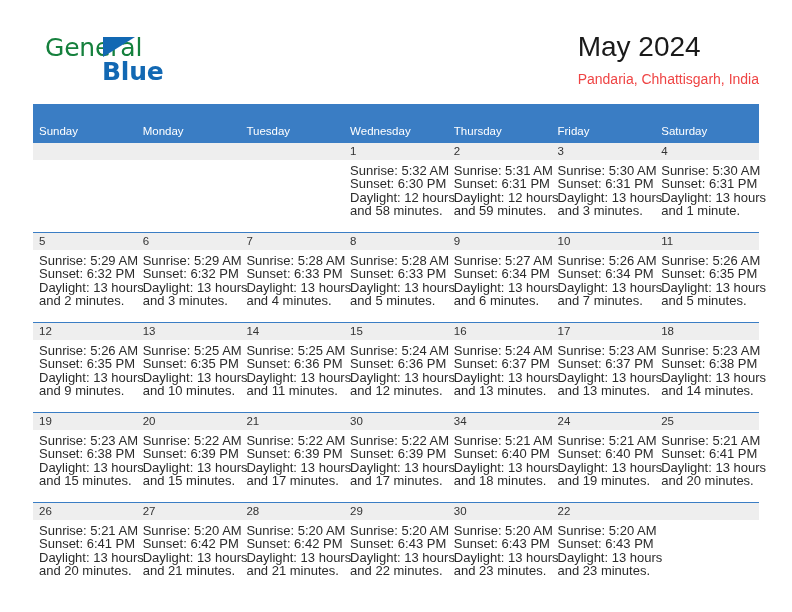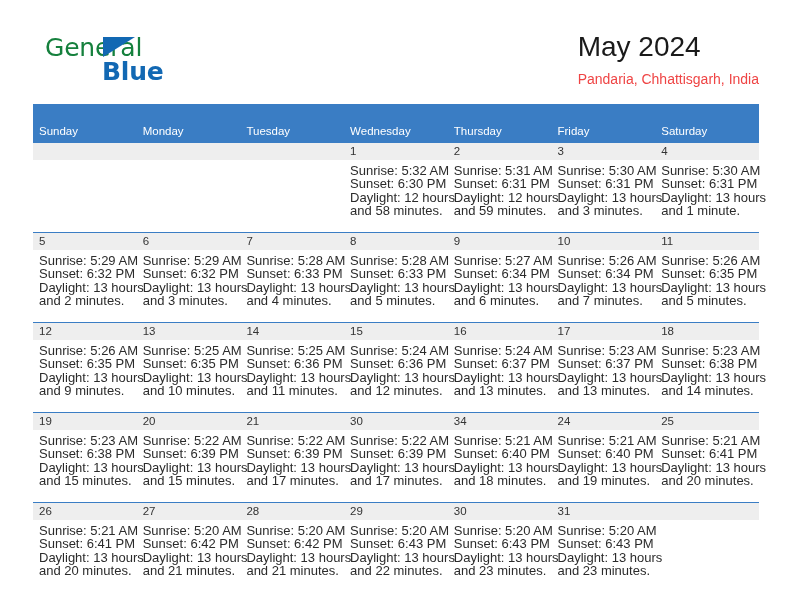--- a/index.html
+++ b/index.html
@@ -526,21 +526,21 @@
               <div class="day-info">
                 <div>Sunrise: 5:20 AM</div>
                 <div>Sunset: 6:43 PM</div>
                 <div>Daylight: 13 hours</div>
                 <div>and 23 minutes.</div>
               </div>
             </div>
           </td>
           <td>
             <div class="day-cell-inner">
-              <div class="date-band">31</div>
+              <div class="date-band">22</div>
               <div class="day-info">
                 <div>Sunrise: 5:20 AM</div>
                 <div>Sunset: 6:43 PM</div>
                 <div>Daylight: 13 hours</div>
                 <div>and 23 minutes.</div>
               </div>
             </div>
           </td>
           <td class="empty">
             <div class="day-cell-inner">

